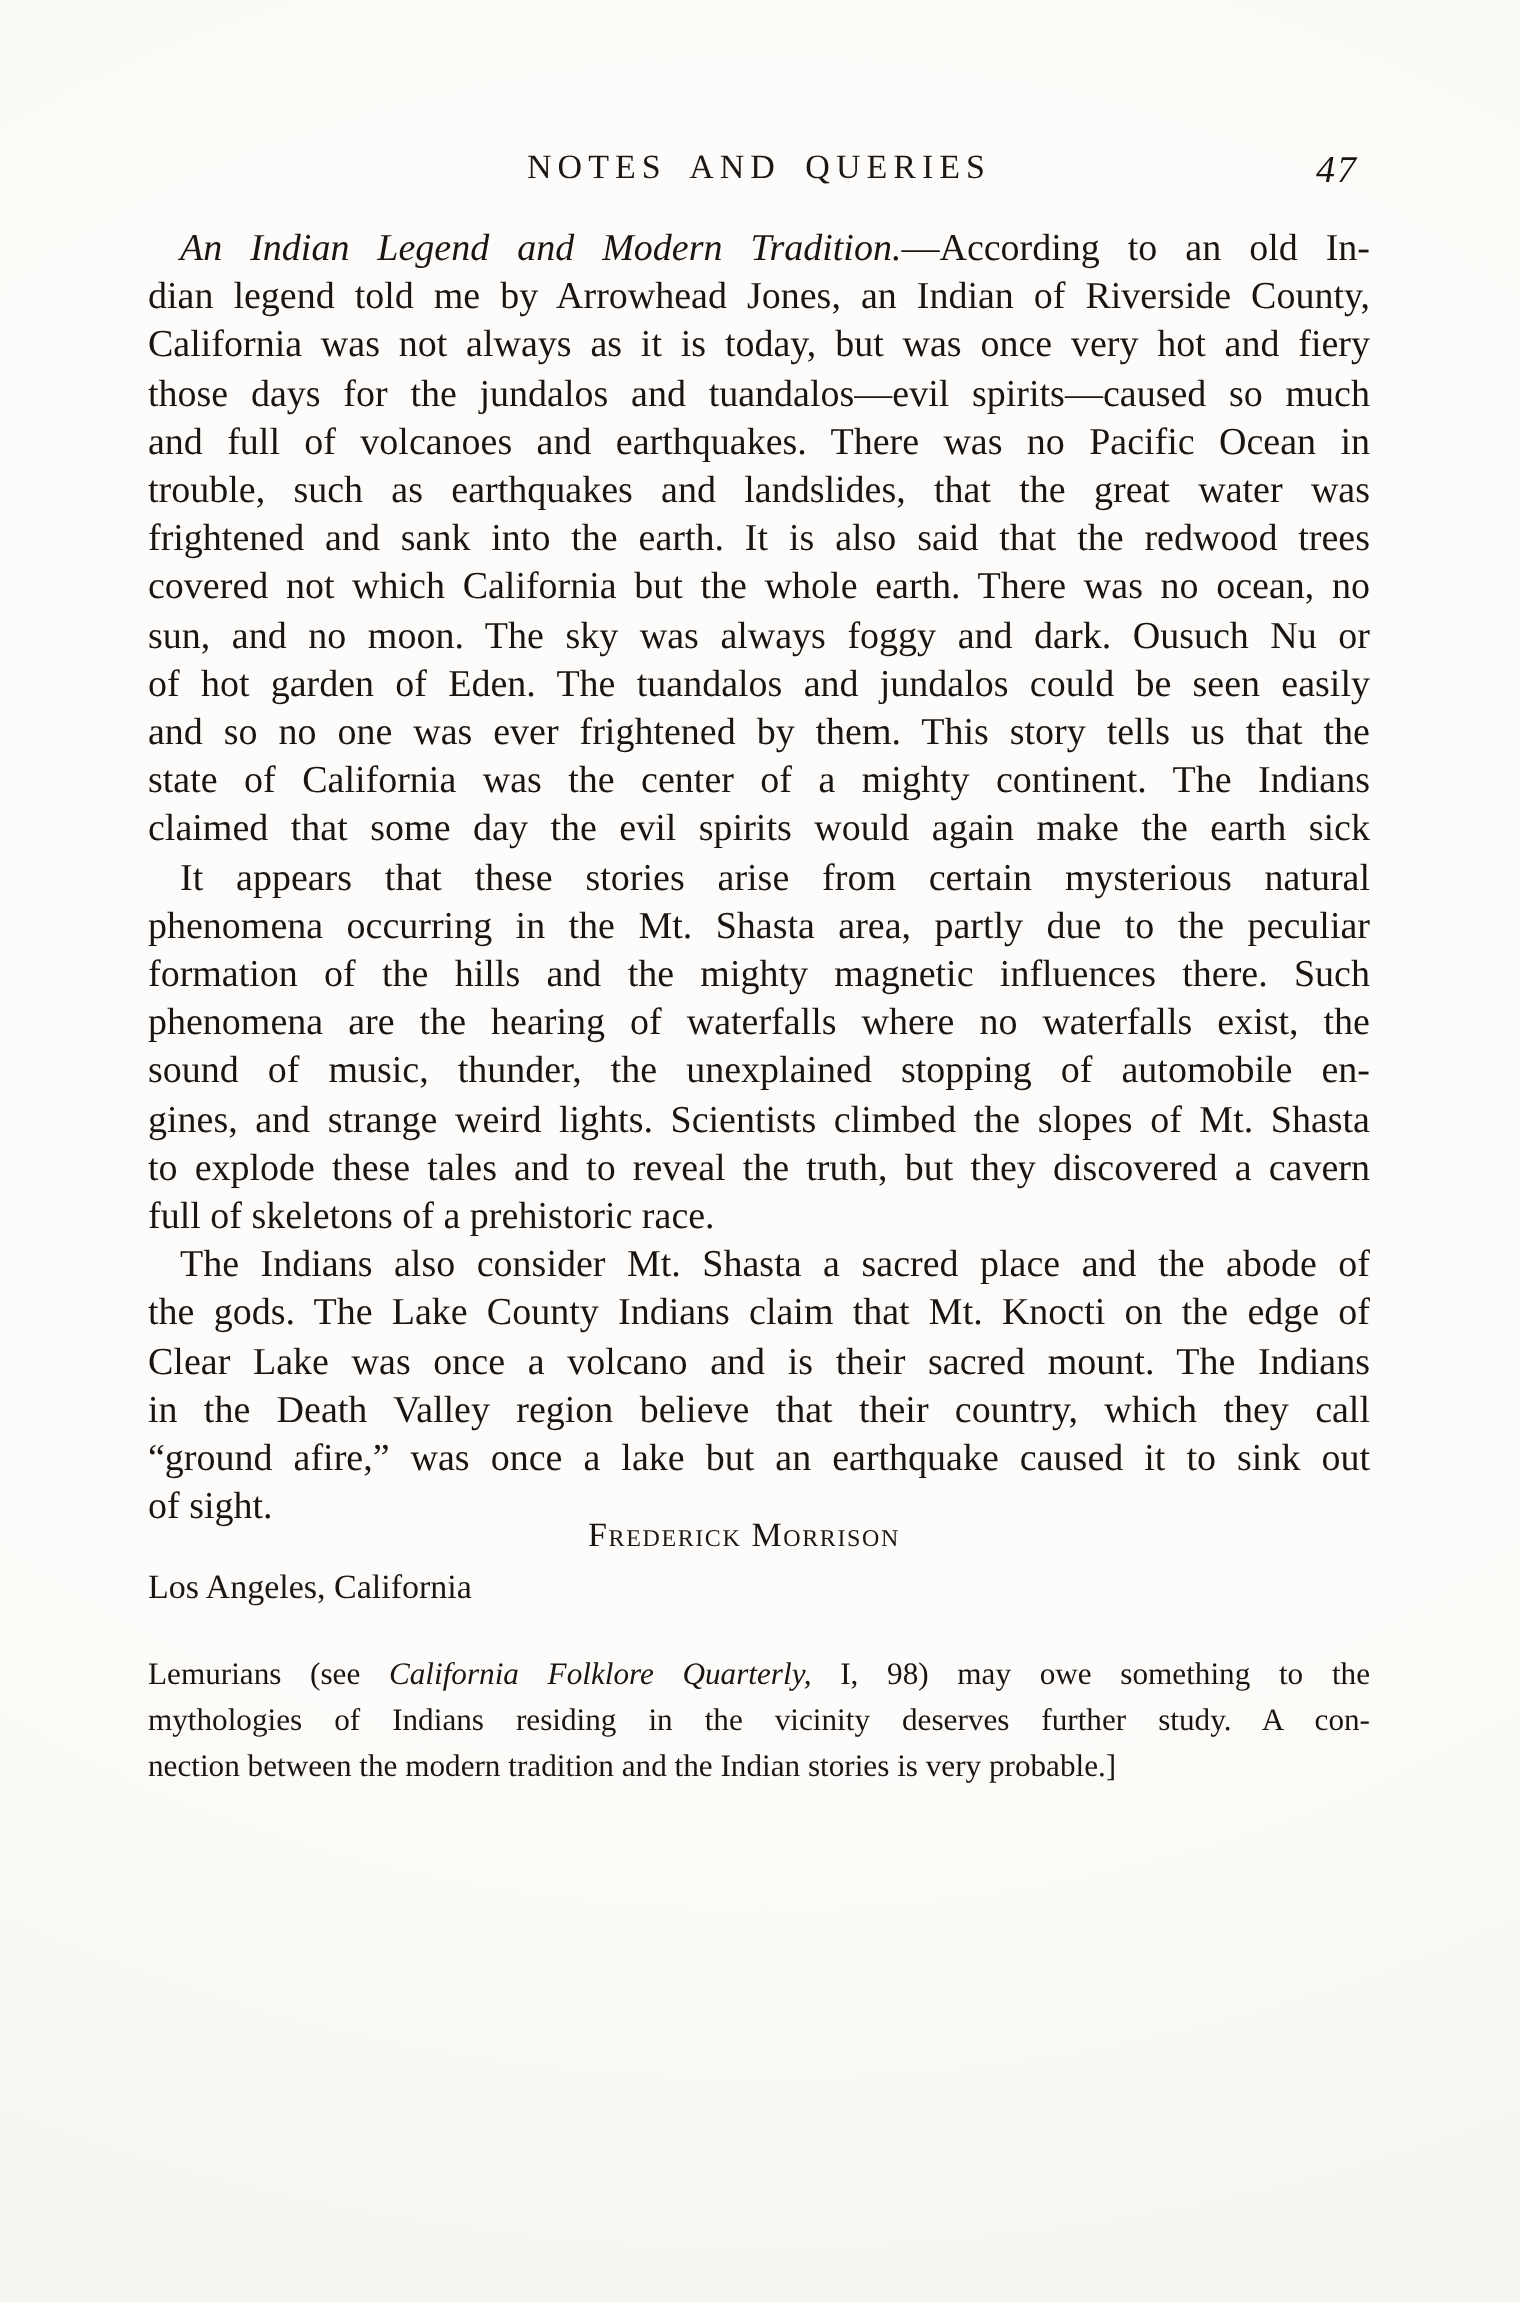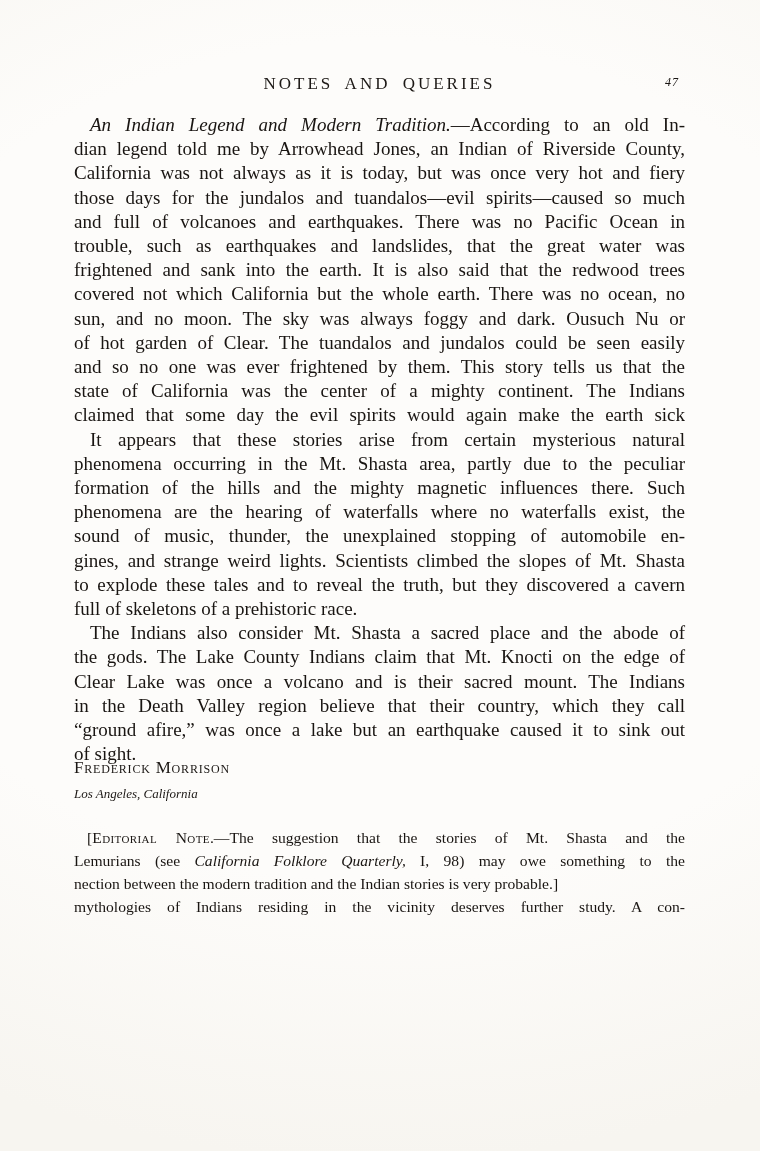--- a/index.html
+++ b/index.html
@@ -26,51 +26,50 @@
   .running-head {
     position: absolute; left: 0; right: 0;
     text-align: center;
     font-size: 17px;
     letter-spacing: 3px;
     word-spacing: 5px;
     color: #1c1815;
   }
   .page-number {
     position: absolute; right: 6px; top: 1px;
-    font-size: 12px;
+    font-size: 19px;
     letter-spacing: 1px;
     font-style: italic;
   }
   .article .line, .note .line {
     text-align: justify;
     text-align-last: justify;
   }
   .article .line {
     font-size: 19px;
     line-height: 24.2px;
     font-family: Liberation Serif, serif;
   }
   .line.first { text-indent: 16px; }
   .line.last { text-align-last: left; }
   .seg-roman { font-style: normal; }
   .seg-italic { font-style: italic; }
   .seg-smallcaps { font-variant: small-caps; letter-spacing: 0.4px; }
   .signature {
-    text-align: left;
+    text-align: center;
     font-variant: small-caps;
     font-size: 17px;
     letter-spacing: 0.8px;
     line-height: 24px;
     margin-top: -10px;
     padding-right: 15px;
     color: #1b1714;
   }
   .byline {
-    font-style: italic;
-    font-size: 13px;
+    font-size: 17px;
     line-height: 24px;
     margin-top: 2px;
     color: #1b1714;
   }
   .note {
     margin-top: 20px;
   }
   .note .line {
     font-size: 15.6px;
     line-height: 23px;
@@ -89,21 +88,21 @@
       <div class="paragraph">
         <div class="line first"><span class="seg-italic">An Indian Legend and Modern Tradition.</span><span class="seg-roman">—According to an old In-</span></div>
         <div class="line"><span class="seg-roman">dian legend told me by Arrowhead Jones, an Indian of Riverside County,</span></div>
         <div class="line"><span class="seg-roman">California was not always as it is today, but was once very hot and fiery</span></div>
         <div class="line"><span class="seg-roman">those days for the jundalos and tuandalos—evil spirits—caused so much</span></div>
         <div class="line"><span class="seg-roman">and full of volcanoes and earthquakes. There was no Pacific Ocean in</span></div>
         <div class="line"><span class="seg-roman">trouble, such as earthquakes and landslides, that the great water was</span></div>
         <div class="line"><span class="seg-roman">frightened and sank into the earth. It is also said that the redwood trees</span></div>
         <div class="line"><span class="seg-roman">covered not which California but the whole earth. There was no ocean, no</span></div>
         <div class="line"><span class="seg-roman">sun, and no moon. The sky was always foggy and dark. Ousuch Nu or</span></div>
-        <div class="line"><span class="seg-roman">of hot garden of Clear. The tuandalos and jundalos could be seen easily</span></div>
+        <div class="line"><span class="seg-roman">of hot garden of Eden. The tuandalos and jundalos could be seen easily</span></div>
         <div class="line"><span class="seg-roman">and so no one was ever frightened by them. This story tells us that the</span></div>
         <div class="line"><span class="seg-roman">state of California was the center of a mighty continent. The Indians</span></div>
         <div class="line"><span class="seg-roman">claimed that some day the evil spirits would again make the earth sick</span></div>
       </div>
       <div class="paragraph">
         <div class="line first"><span class="seg-roman">It appears that these stories arise from certain mysterious natural</span></div>
         <div class="line"><span class="seg-roman">phenomena occurring in the Mt. Shasta area, partly due to the peculiar</span></div>
         <div class="line"><span class="seg-roman">formation of the hills and the mighty magnetic influences there. Such</span></div>
         <div class="line"><span class="seg-roman">phenomena are the hearing of waterfalls where no waterfalls exist, the</span></div>
         <div class="line"><span class="seg-roman">sound of music, thunder, the unexplained stopping of automobile en-</span></div>
@@ -116,18 +115,17 @@
         <div class="line"><span class="seg-roman">the gods. The Lake County Indians claim that Mt. Knocti on the edge of</span></div>
         <div class="line"><span class="seg-roman">Clear Lake was once a volcano and is their sacred mount. The Indians</span></div>
         <div class="line"><span class="seg-roman">in the Death Valley region believe that their country, which they call</span></div>
         <div class="line"><span class="seg-roman">“ground afire,” was once a lake but an earthquake caused it to sink out</span></div>
         <div class="line last"><span class="seg-roman">of sight.</span></div>
       </div>
     </div>
   <div class="signature">Frederick Morrison</div>
   <div class="byline">Los Angeles, California</div>
   <div class="note" id="note">
-      <div class="line first"><span class="seg-roman">[</span><span class="seg-smallcaps">Editorial Note</span><span class="seg-roman">.—The suggestion that the stories of Mt. Shasta and the</span></div>
       <div class="line"><span class="seg-roman">Lemurians (see </span><span class="seg-italic">California Folklore Quarterly,</span><span class="seg-roman"> I, 98) may owe something to the</span></div>
+      <div class="line"><span class="seg-roman">mythologies of Indians residing in the vicinity deserves further study. A con-</span></div>
       <div class="line last"><span class="seg-roman">nection between the modern tradition and the Indian stories is very probable.]</span></div>
-      <div class="line"><span class="seg-roman">mythologies of Indians residing in the vicinity deserves further study. A con-</span></div>
     </div>
 </div>
 
 </body></html>

